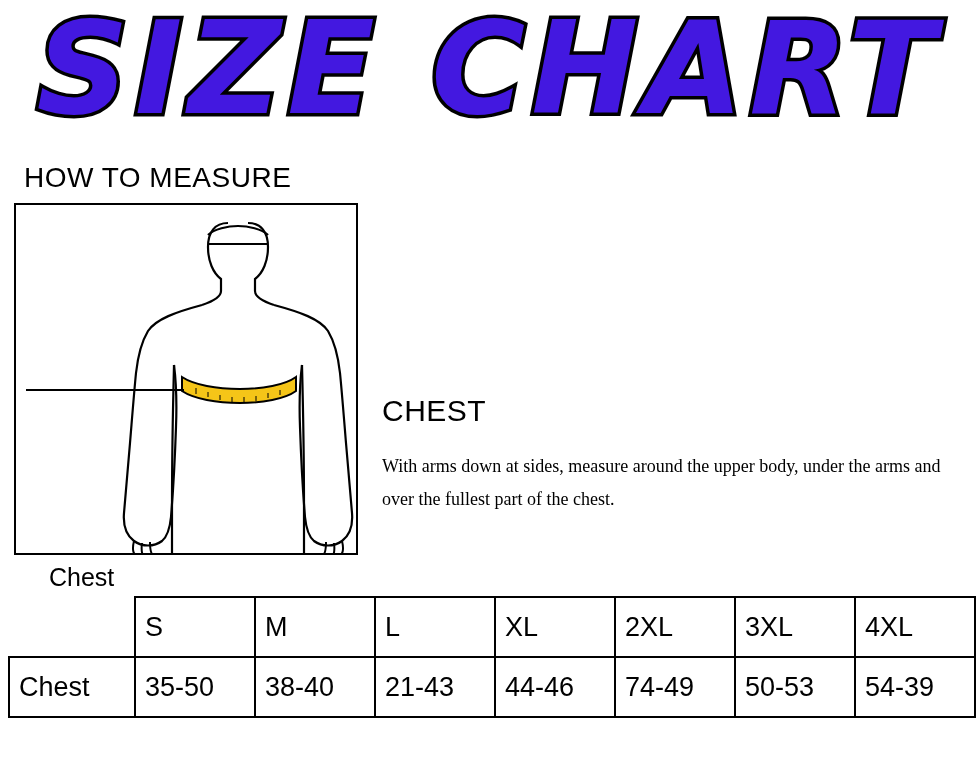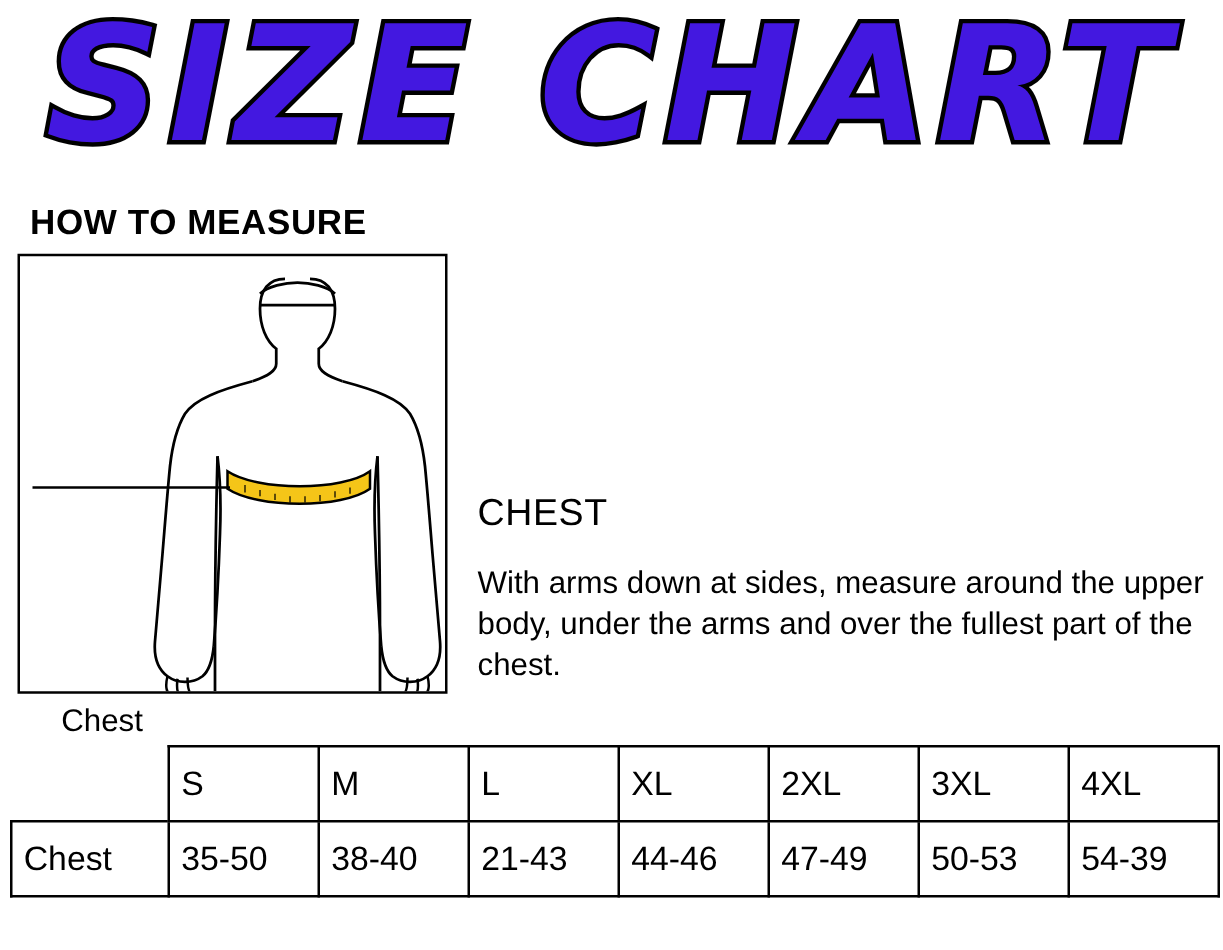--- a/index.html
+++ b/index.html
@@ -41,21 +41,21 @@
     paint-order: stroke fill;
     white-space: nowrap;
   }
 
   
   .howto {
     position: absolute;
     left: 24px;
     top: 162px;
     font-family: "Liberation Sans", sans-serif;
-    font-weight: bold;
+    font-weight: normal;
     font-size: 28px;
     letter-spacing: 0.5px;
   }
 
   
   .figure-box {
     position: absolute;
     left: 14px;
     top: 203px;
     width: 344px;
@@ -85,23 +85,23 @@
     top: 394px;
     font-size: 30px;
     font-family: "Liberation Sans", sans-serif;
     letter-spacing: 0.5px;
   }
   .desc-body {
     position: absolute;
     left: 382px;
     top: 450px;
     width: 586px;
-    font-size: 25px;
+    font-size: 18px;
     line-height: 33px;
-    font-family: Liberation Sans, sans-serif;
+    font-family: Liberation Serif, serif;
   }
 
   
   .size-table {
     position: absolute;
     left: 8px;
     top: 596px;
     border-collapse: collapse;
     table-layout: fixed;
   }
@@ -197,18 +197,18 @@
       <td>2XL</td>
       <td>3XL</td>
       <td>4XL</td>
     </tr>
     <tr>
       <td class="row-label">Chest</td>
       <td>35-50</td>
       <td>38-40</td>
       <td>21-43</td>
       <td>44-46</td>
-      <td>47-49</td>
+      <td>74-49</td>
       <td>50-53</td>
       <td>54-39</td>
     </tr>
   </tbody>
 </table>
 
 </body></html>

